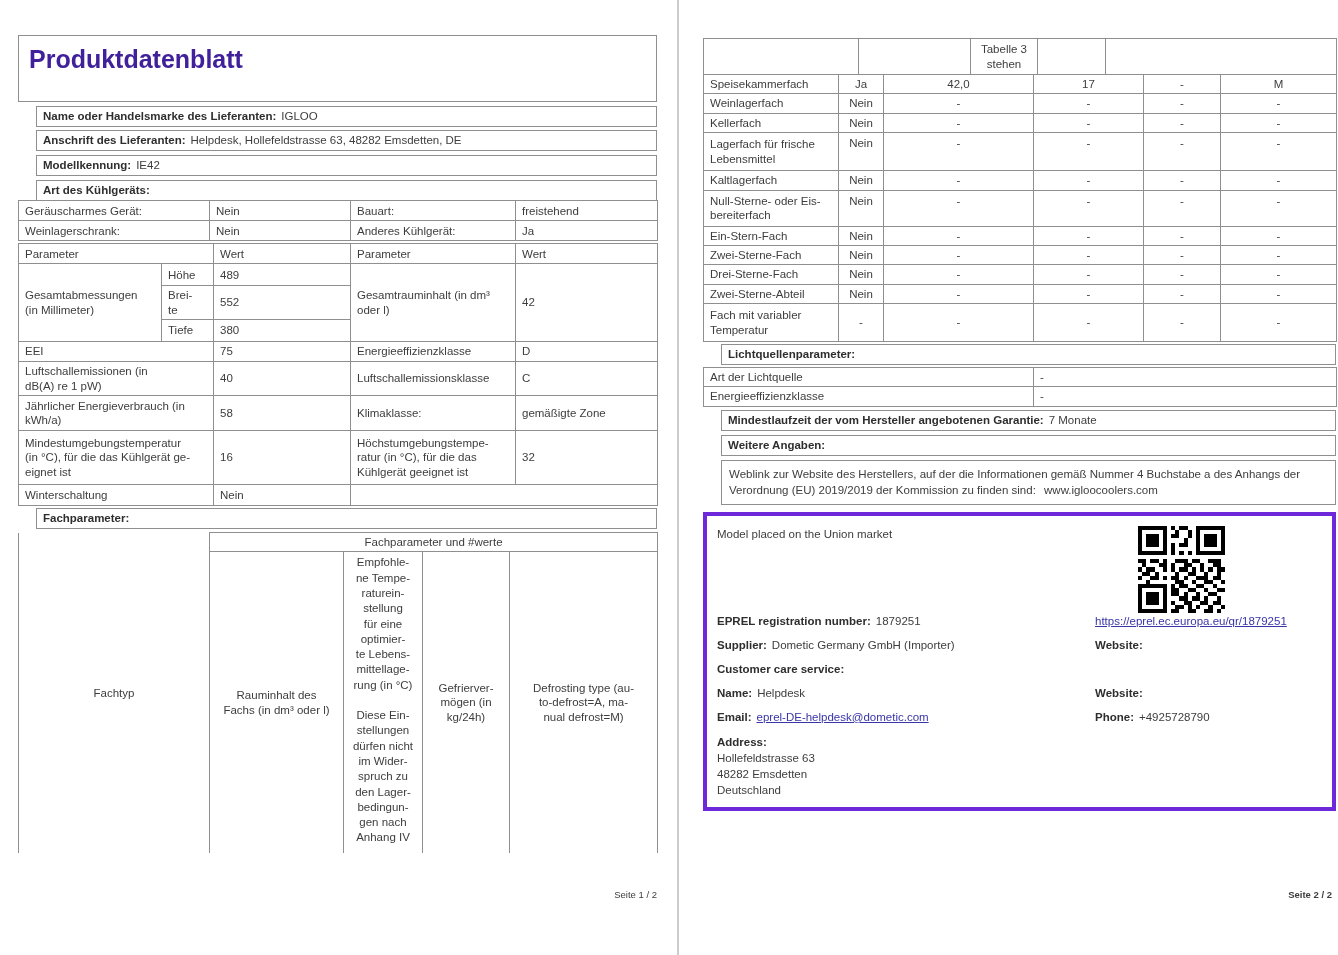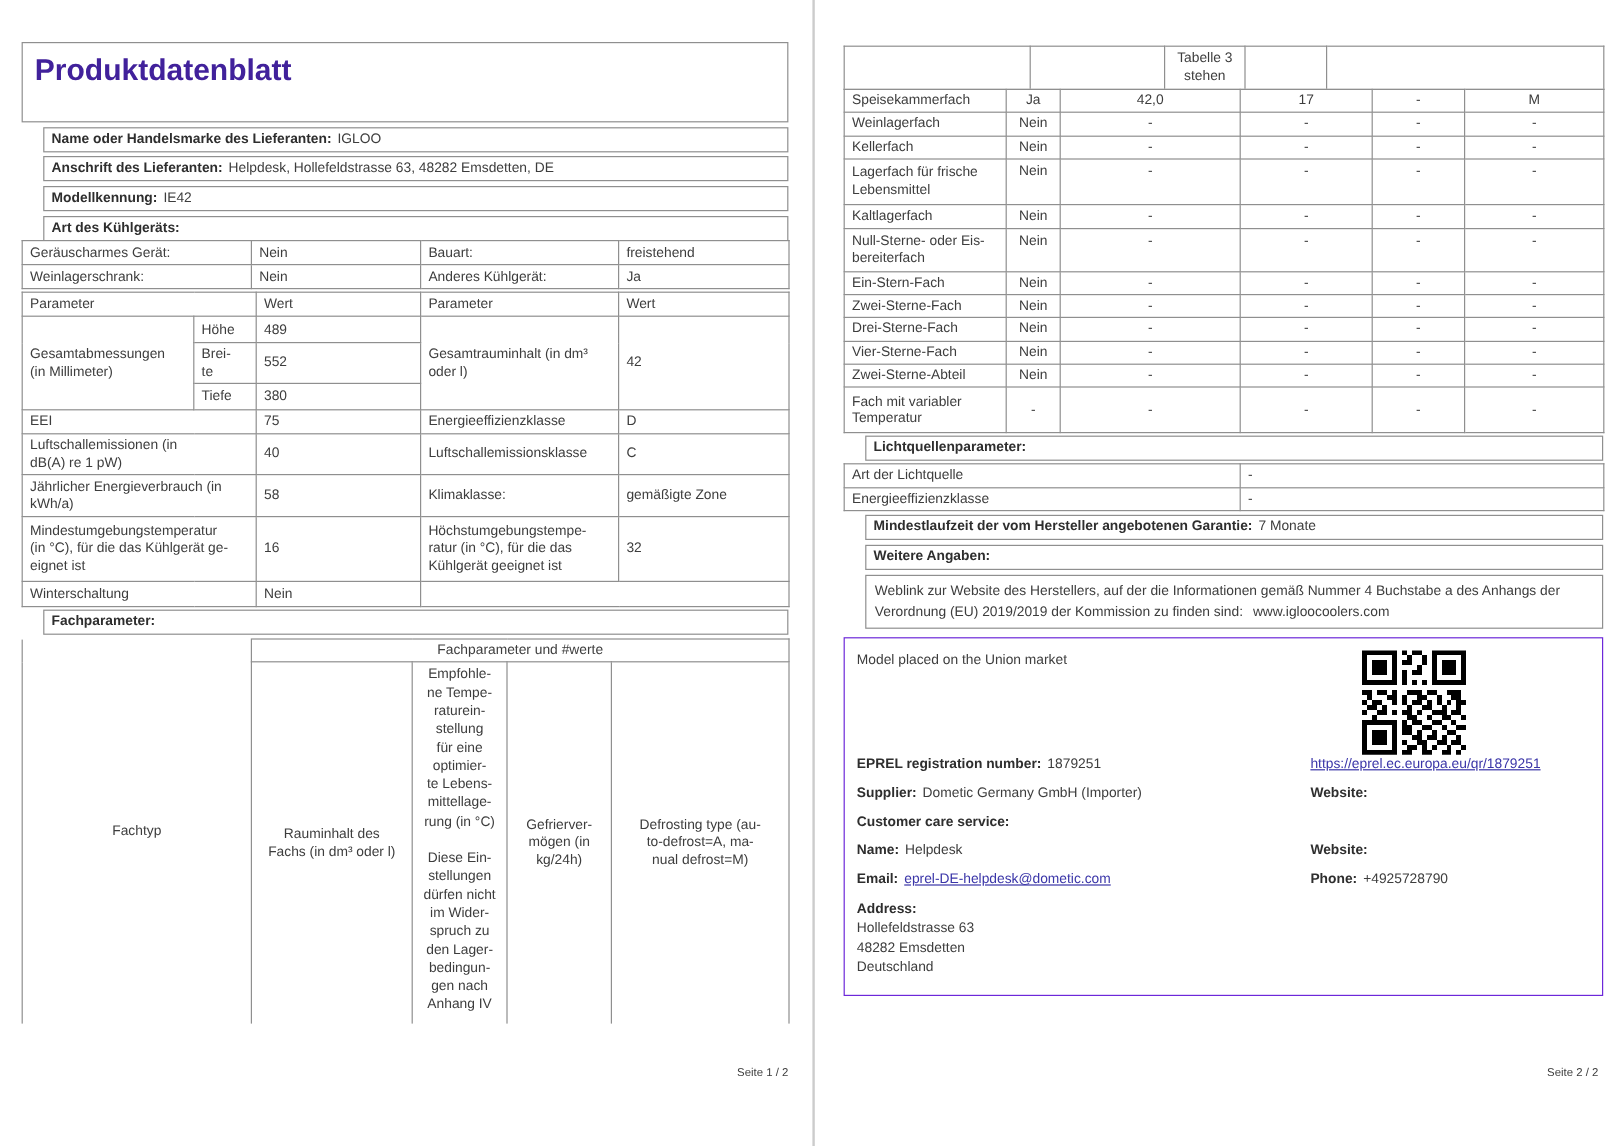--- a/index.html
+++ b/index.html
@@ -22,24 +22,24 @@
   .titlebox{padding:8px 10px 22px 10px;}
   table{border-collapse:collapse;table-layout:fixed;background:#fff;}
   td{border:1px solid #8f8f8f;padding:2px 6px;vertical-align:middle;line-height:1.25;overflow:hidden;}
   .ctr{text-align:center;}
   .topv{vertical-align:top;}
   .nt{border-top:none;margin-left:17px;}
   .nb{border-bottom:none;}
   .mt2{margin-top:2px;} .mt3{margin-top:3px;} .mt4{margin-top:4px;} .mtm1{margin-top:-1px;}
   .footer{position:absolute;font-size:9.5px;color:#3d3d3d;}
   .footer1{top:889px;left:18px;width:639px;text-align:right;}
-  .footer2{top:889px;left:703px;width:629px;text-align:right;}
+  .footer2{top:889px;left:703px;width:629px;text-align:right;font-weight:bold;}
   .weblink-row{padding:5px 7px;line-height:1.45;}
   
-  .mbox{border:1px solid #6d28d9;box-sizing:border-box;margin-top:7px;position:relative;height:299px;padding:12px 10px;}
+  .mbox{border:4px solid #6d28d9;box-sizing:border-box;margin-top:7px;position:relative;height:299px;padding:12px 10px;}
   .mbox .qr{position:absolute;left:431px;top:10px;width:87px;height:87px;}
   .info{display:flex;margin-top:9px;line-height:1.3;}
   .info .l{width:378px;flex:none;}
   .info .r{flex:1;}
   .gap-top{margin-top:74px;}
   .link{color:#3a35a8;text-decoration:underline;cursor:pointer;}
   .addr{margin-top:9px;line-height:1.4;}
 </style>
 </head>
 <body>
@@ -308,28 +308,20 @@
     <tr style="height:19px">
       <td class="pre">Zwei-Sterne-Fach</td>
       <td class="ctr">Nein</td>
       <td class="ctr">-</td>
       <td class="ctr">-</td>
       <td class="ctr">-</td>
       <td class="ctr">-</td>
     </tr>
     <tr style="height:19px">
       <td class="pre">Drei-Sterne-Fach</td>
-      <td class="ctr">Nein</td>
-      <td class="ctr">-</td>
-      <td class="ctr">-</td>
-      <td class="ctr">-</td>
-      <td class="ctr">-</td>
-    </tr>
-    <tr style="height:19px">
-      <td class="pre">Vier-Sterne-Fach</td>
       <td class="ctr">Nein</td>
       <td class="ctr">-</td>
       <td class="ctr">-</td>
       <td class="ctr">-</td>
       <td class="ctr">-</td>
     </tr>
     <tr style="height:19px">
       <td class="pre">Zwei-Sterne-Abteil</td>
       <td class="ctr">Nein</td>
       <td class="ctr">-</td>

